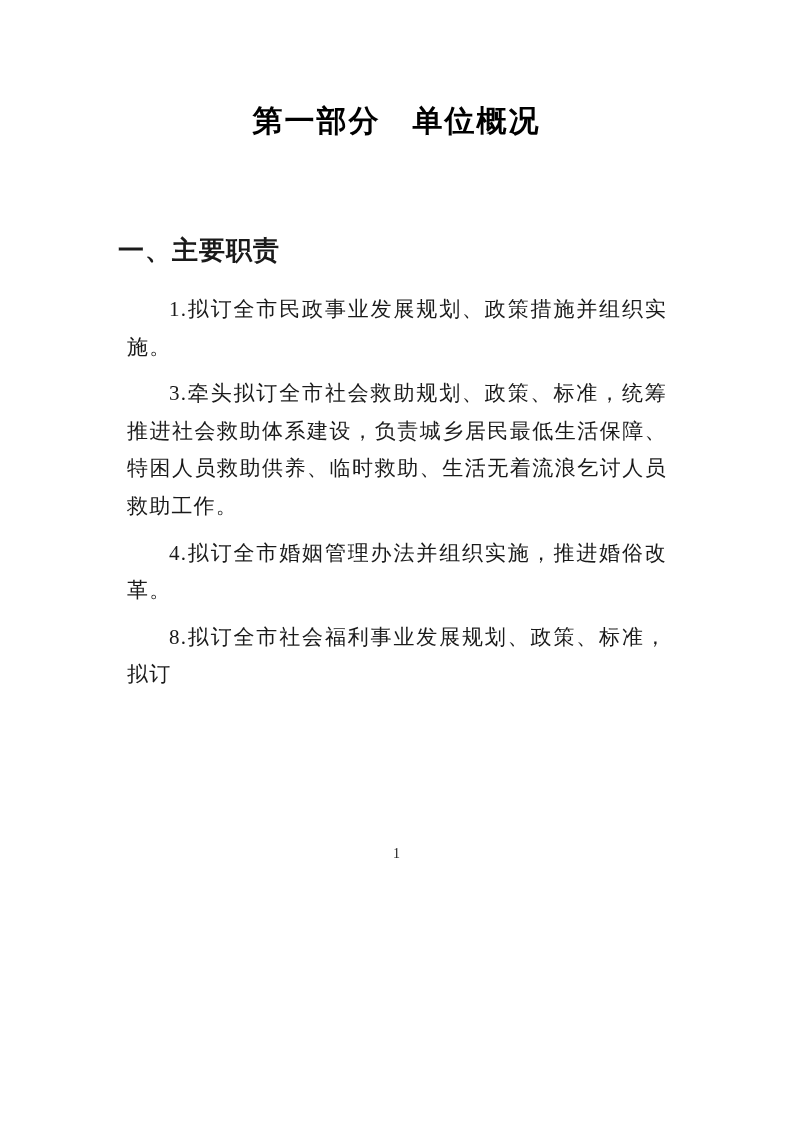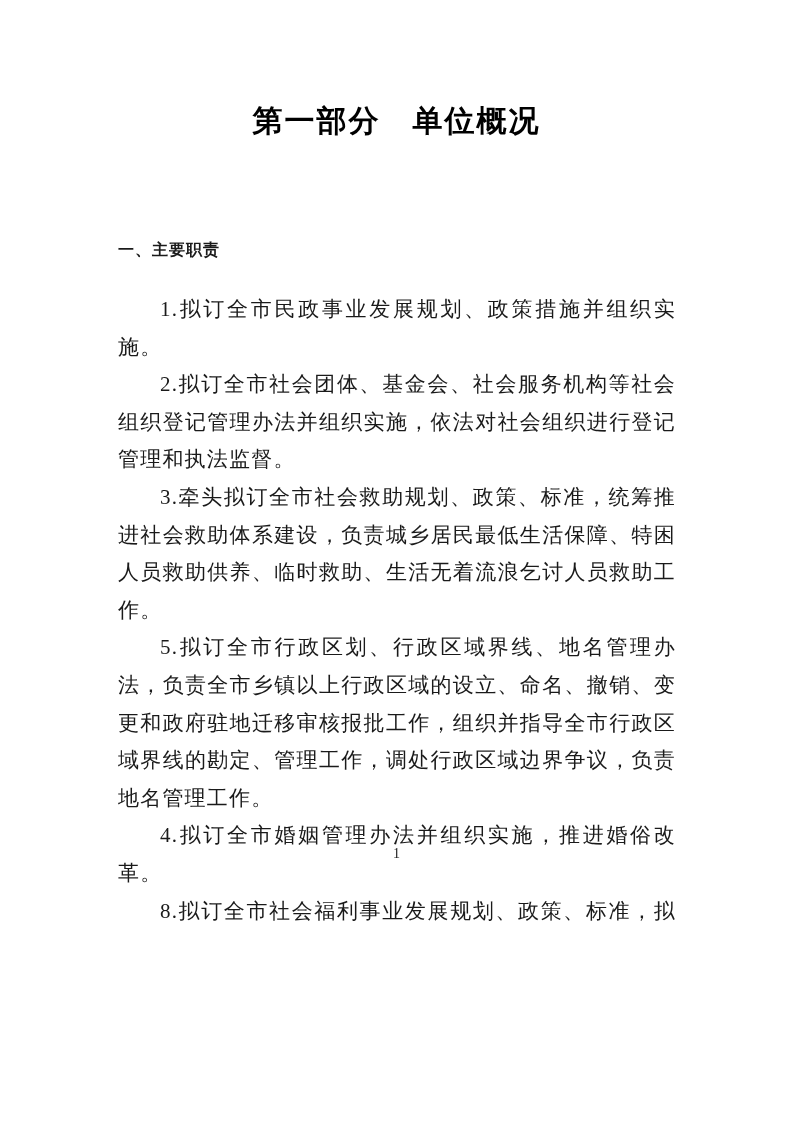--- a/index.html
+++ b/index.html
@@ -24,30 +24,30 @@
     font-weight: bold;
     font-size: 30px;
     line-height: 42px;
     letter-spacing: 2px;
     color: #000000;
   }
   .section-heading {
     margin: 94px 118px 0 118px;
     font-family: "Liberation Sans", "DejaVu Sans", sans-serif;
     font-weight: bold;
-    font-size: 16px;
+    font-size: 26px;
     line-height: 28px;
     letter-spacing: 1px;
     color: #1a1a1a;
   }
   .body-text {
     margin: 27px 117px 0 118px;
   }
   .para {
-    margin: 0;
+    margin: 9px;
     font-size: 21px;
     line-height: 37.6px;
     letter-spacing: 1.2px;
     text-align: justify;
     text-justify: inter-character;
     text-indent: 2em;
     color: #1a1a1a;
   }
   .page-number {
     position: absolute;
@@ -64,22 +64,20 @@
 <body>
 
 <div class="page">
 
   <h1 class="doc-title">第一部分　单位概况</h1>
 
   <h2 class="section-heading">一、主要职责</h2>
 
   <div class="body-text">
     <p class="para">1.拟订全市民政事业发展规划、政策措施并组织实施。</p>
-    <p class="para">2.拟订全市社会团体、基金会、社会服务机构等社会组织登记管理办法并组织实施，依法对社会组织进行登记管理和执法监督。</p>
     <p class="para">3.牵头拟订全市社会救助规划、政策、标准，统筹推进社会救助体系建设，负责城乡居民最低生活保障、特困人员救助供养、临时救助、生活无着流浪乞讨人员救助工作。</p>
-    <p class="para">5.拟订全市行政区划、行政区域界线、地名管理办法，负责全市乡镇以上行政区域的设立、命名、撤销、变更和政府驻地迁移审核报批工作，组织并指导全市行政区域界线的勘定、管理工作，调处行政区域边界争议，负责地名管理工作。</p>
     <p class="para">4.拟订全市婚姻管理办法并组织实施，推进婚俗改革。</p>
     <p class="para">8.拟订全市社会福利事业发展规划、政策、标准，拟订</p>
   </div>
 
   <div class="page-number">1</div>
 
 </div>
 
 </body></html>

